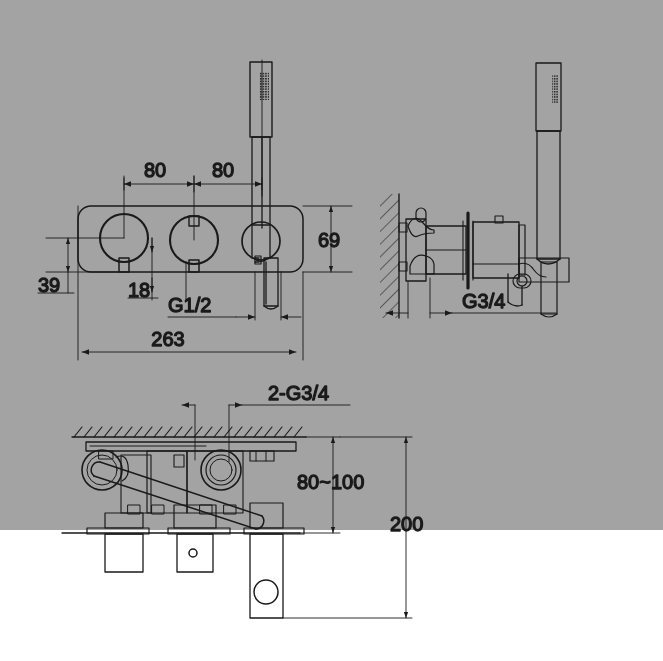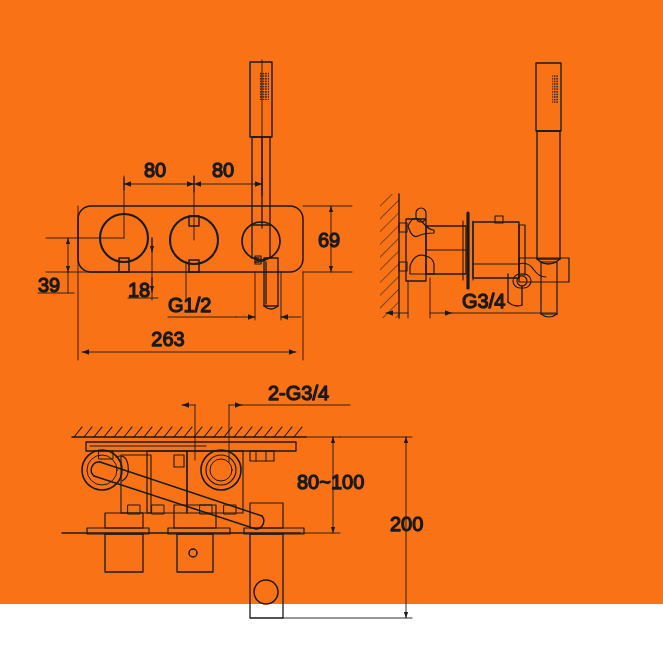--- a/index.html
+++ b/index.html
@@ -1,18 +1,18 @@
 <!DOCTYPE html>
 <html><head>
 <meta charset="utf-8">
 <style>
   html,body{margin:0;padding:0;background:#ffffff;}
   body{width:663px;height:661px;overflow:hidden;
        font-family:"Liberation Sans","DejaVu Sans",sans-serif;}
-  #sheet{position:relative;width:663px;height:604px;background:#f97316;}
+  #sheet{position:relative;width:663px;height:530px;background:#a3a3a3;}
   svg{display:block;}
   .dimtext{font-family:"Liberation Sans","DejaVu Sans",sans-serif;
            font-size:20px;fill:#1a1a1a;}
 </style>
 </head>
 <body>
 
 <div id="sheet">
 <svg width="663" height="661" viewBox="0 0 663 661">
 

